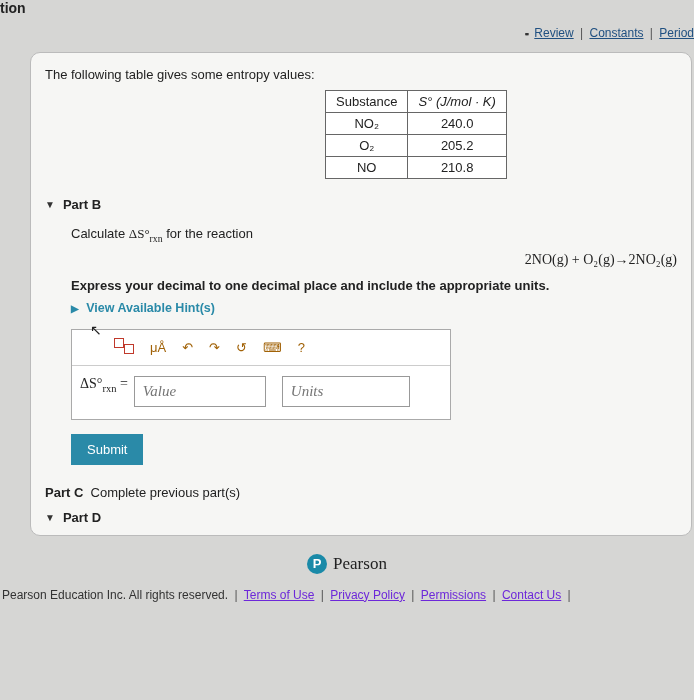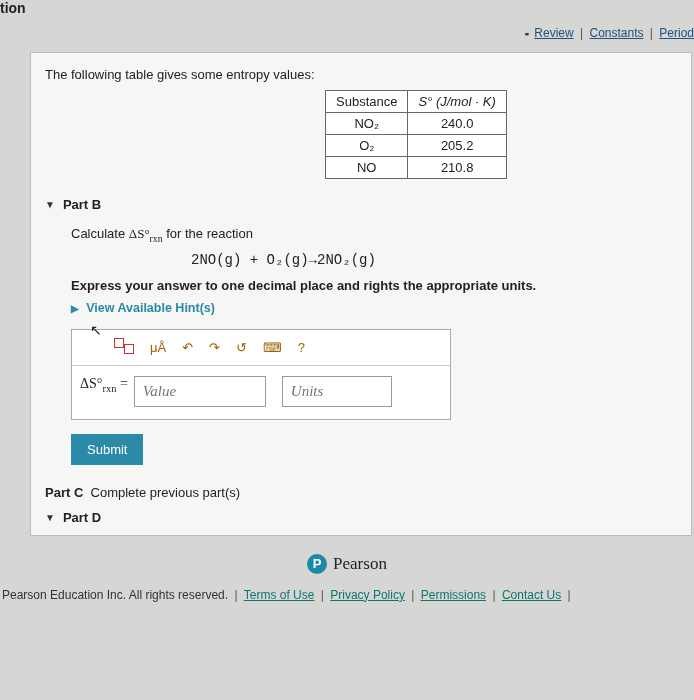--- a/index.html
+++ b/index.html
@@ -35,21 +35,21 @@
     .icon-dots {
       display: inline-block;
       font-size: 9px;
       color: #333;
       margin-right: 4px;
       letter-spacing: -2px;
     }
     .problem-card {
       background: #f6f6f4;
       border: 1px solid #bbb;
-      border-radius: 1px;
+      border-radius: 10px;
       margin: 4px 2px 0 30px;
       padding: 14px 14px 10px 14px;
     }
     .intro-text { font-size: 13px; margin-bottom: 8px; }
     .data-table {
       border-collapse: collapse;
       margin: 4px auto 12px 280px;
       font-size: 13px;
     }
     .data-table th, .data-table td {
@@ -68,22 +68,22 @@
       gap: 8px;
     }
     .chev {
       font-size: 10px;
       color: #333;
       cursor: pointer;
     }
     .part-body { margin-left: 26px; }
     .calc-text { font-size: 13px; margin-bottom: 8px; }
     .reaction {
-      text-align: left;
-      font-family: Liberation Mono, monospace;
+      text-align: right;
+      font-family: Liberation Serif, serif;
       font-size: 14px;
       margin: 6px 0 10px 120px;
     }
     .instr { font-weight: bold; font-size: 13px; margin-bottom: 8px; }
     .hints {
       color: #2a8aa8;
       font-weight: bold;
       font-size: 12.5px;
       margin-bottom: 14px;
       cursor: pointer;
@@ -145,21 +145,21 @@
     .value-input, .units-input {
       border: 1px solid #999;
       padding: 6px 8px;
       font-style: italic;
       color: #888;
       font-family: "Times New Roman", serif;
       font-size: 15px;
       background: #fff;
     }
     .value-input { width: 132px; margin-right: 16px;}
-    .units-input { width: 110px; }
+    .units-input { width: 128px; }
     .submit-btn {
       background: #2a8aa8;
       color: #ffffff;
       border: none;
       padding: 8px 16px;
       font-size: 13px;
       cursor: pointer;
     }
     .part-c {
       font-size: 13px;
@@ -186,21 +186,21 @@
       justify-content: center;
       font-weight: bold;
       font-size: 13px;
       font-family: Arial, sans-serif;
     }
     .footer {
       font-size: 12px;
       color: #333;
       padding: 4px 0 0 2px;
     }
-    .footer a { color: #0f766e; text-decoration: underline; }
+    .footer a { color: #6d28d9; text-decoration: underline; }
     .footer .sep { color: #555; margin: 0 3px; }
     sub { font-size: 0.75em; }
   </style>
 </head>
 <body>
 
 <div class="top-header">tion</div>
 
 <div class="top-links">
   <span class="icon-dots">▪▪</span>
@@ -241,21 +241,21 @@
     <span>Part B</span>
   </div>
 
   <div class="part-body">
     <div class="calc-text">
       <span>Calculate </span><span style="font-family:'Times New Roman',serif"><span>ΔS°</span><sub>rxn</sub></span><span> for the reaction</span>
     </div>
 
     <div class="reaction">2NO(g) + O₂(g)→2NO₂(g)</div>
 
-    <div class="instr">Express your answer to one decimal place and rights the appropriate units.</div>
+    <div class="instr">Express your decimal to one decimal place and include the appropriate units.</div>
 
     <div class="hints">
       <span class="arrow">▶</span>
       <span>View Available Hint(s)</span>
     </div>
 
     <div class="answer-box">
       <div class="toolbar">
         <span class="tool-btn"><span class="tool-icon-sq"></span></span>
         <span class="tool-btn">μÅ</span>

